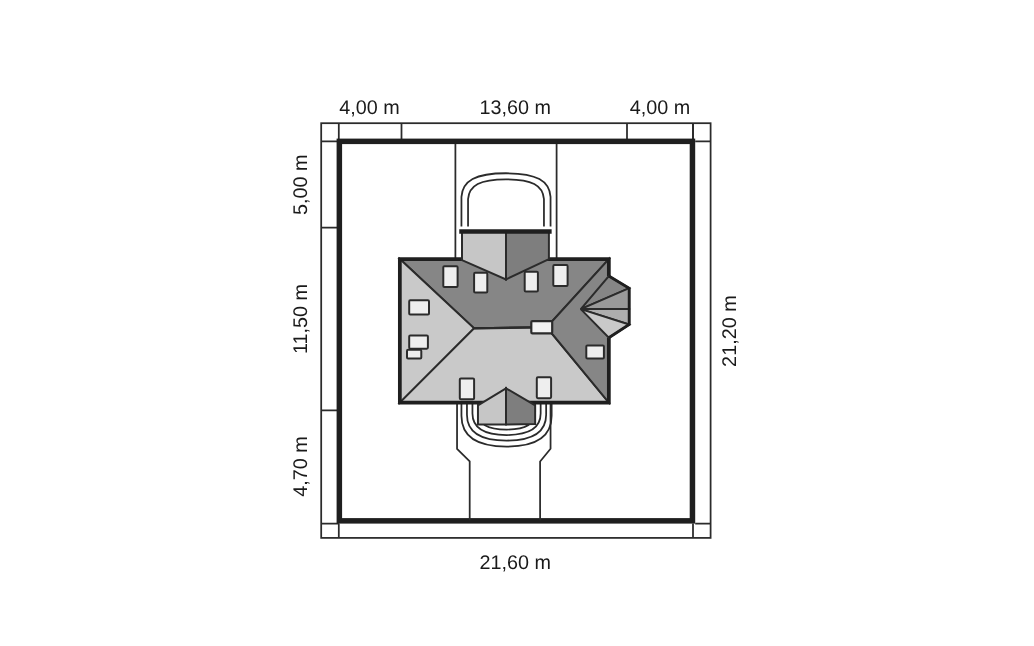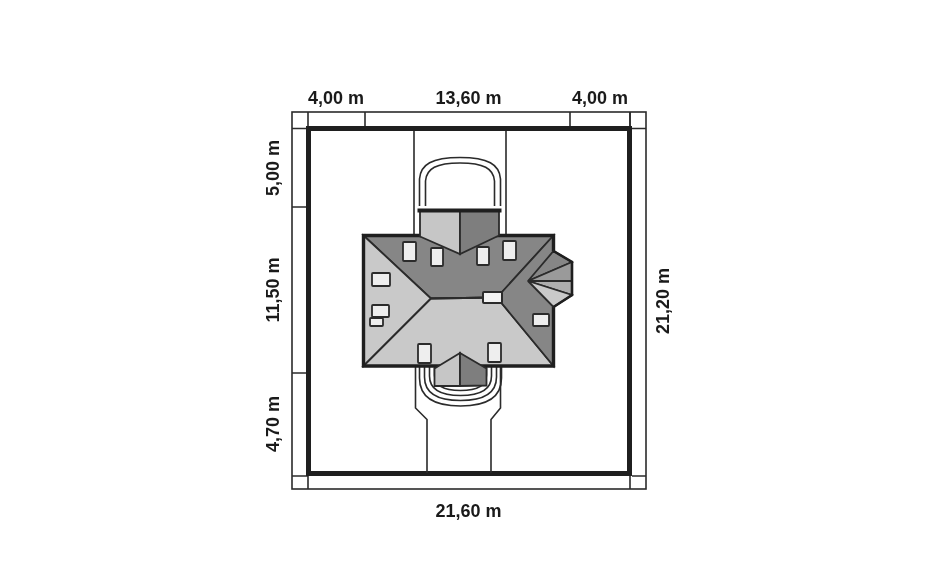--- a/index.html
+++ b/index.html
@@ -10,21 +10,21 @@
     --roof-light:#c9c9c9;
     --roof-medium:#9a9a9a;
     --roof-medium-light:#aeaeae;
     --dormer-light:#c6c6c6;
     --dormer-dark:#7e7e7e;
     --skylight-fill:#eeeeee;
     --chimney-fill:#f2f2f2;
     --text:#1a1a1a;
   }
   html,body{margin:0;padding:0;background:var(--background);}
-  .stage{position:relative;width:860px;height:587px;background:var(--background);overflow:hidden;font-weight:bold;}
+  .stage{position:relative;width:860px;height:587px;background:var(--background);overflow:hidden;}
   svg{display:block;width:940px;height:587px;}
   .thin{stroke:var(--line);stroke-width:1.6;fill:none;stroke-linecap:butt;}
   .plot-rect{stroke:var(--outline);stroke-width:5;fill:var(--background);}
   .eave{stroke:var(--outline);stroke-width:3.4;fill:none;stroke-linejoin:miter;}
   .bay-edge{stroke:var(--outline);stroke-width:2.6;fill:none;}
   .roofline{stroke:var(--line);stroke-width:2;}
   .facet{stroke:var(--line);stroke-width:1.8;}
   .f-dark{fill:var(--roof-dark);}
   .f-light{fill:var(--roof-light);}
   .f-med{fill:var(--roof-medium);}

